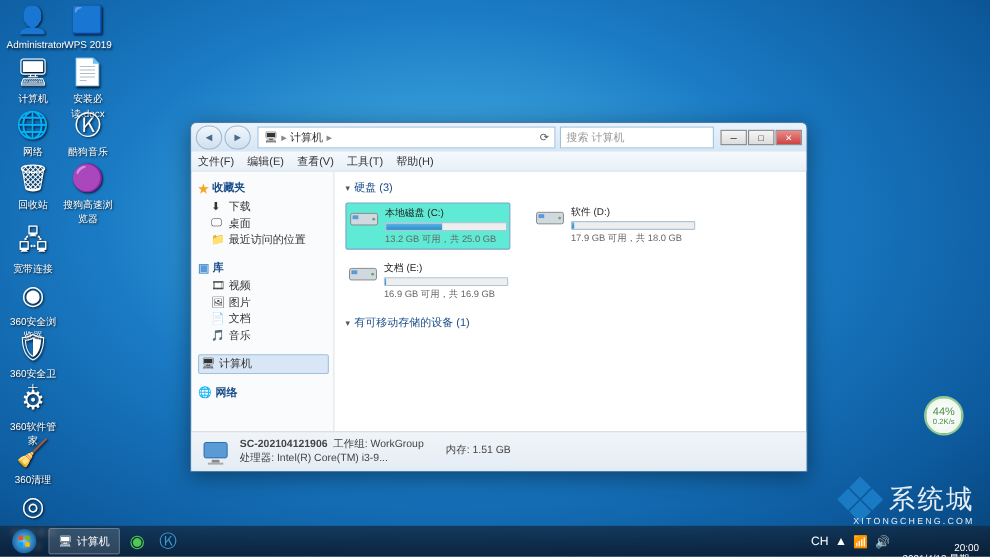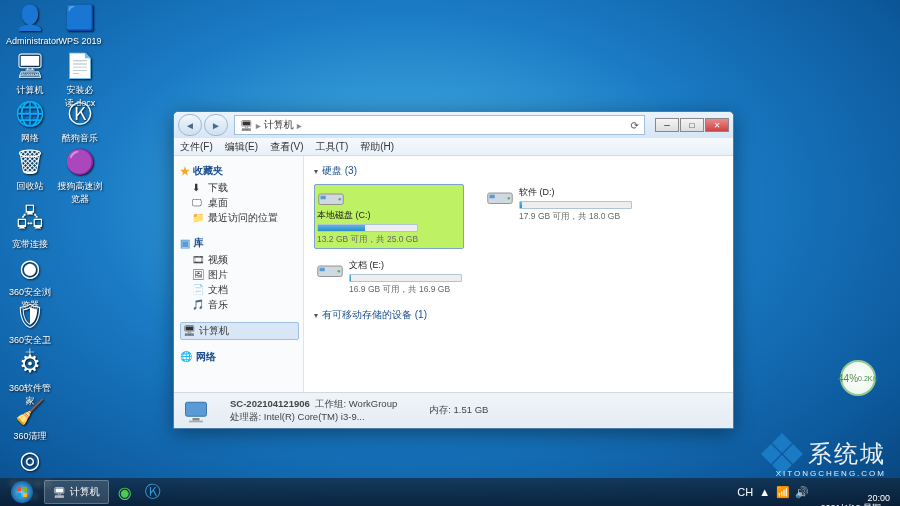--- a/index.html
+++ b/index.html
@@ -33,46 +33,46 @@
 .sideitem { margin: 1px 0 1px 14px; display: flex; align-items: center; cursor: pointer; }
 .sideitem .ic { width: 12px; height: 12px; margin-right: 4px; display: inline-block; }
 .sidesep { height: 8px; }
 .sideitem.sel { background: #d8e6f5; border: 1px solid #a0c0e0; border-radius: 2px; padding: 1px 2px; margin-left: 2px; }
 
 .content { flex: 1; padding: 6px 10px; font-size: 10px; overflow: hidden; }
 .group-hdr { color: #1a4d8a; font-size: 10px; margin: 2px 0 6px; display: flex; align-items: center; }
 .group-hdr::before { content: "▾"; margin-right: 4px; font-size: 8px; color: #555; }
 .drives { display: flex; flex-wrap: wrap; gap: 8px 20px; margin-bottom: 10px; }
 .drive { width: 150px; display: flex; align-items: flex-start; cursor: pointer; padding: 2px; }
-.drive.sel { border: 1px solid #7da2ce; background: #bef264; border-radius: 2px; flex-direction: column; }
+.drive.sel { border: 1px solid #7da2ce; background: #5eead4; border-radius: 2px; }
 .drive-ico { width: 28px; height: 22px; margin-right: 5px; flex-shrink: 0; }
 .drive-info { flex: 1; font-size: 9px; }
 .drive-name { color: #222; margin-bottom: 2px; }
 .drive-bar { width: 100%; height: 8px; border: 1px solid #b0c4d8; border-radius: 1px; background: #eee; overflow: hidden; margin-bottom: 2px; }
 .drive-fill { height: 100%; background: linear-gradient(#5eb4e6,#2a8cc8); }
 .drive-txt { color: #666; font-size: 8.5px; }
 
-.statusbar { height: 36px; background: linear-gradient(#f0f4f8,#e4ecf4); border-top: 1px solid #d0d8e0; display: flex; align-items: center; padding: 0 8px; font-size: 9.5px; color: #444; gap: 12px; }
+.statusbar { height: 36px; background: linear-gradient(#f0f4f8,#e4ecf4); border-top: 1px solid #d0d8e0; display: flex; align-items: center; padding: 0 8px; font-size: 9.5px; color: #444; }
 .statusbar .pc-ico { width: 28px; height: 28px; margin-right: 8px; }
 .statusbar .col { margin-right: 20px; line-height: 1.3; }
 
 
 .taskbar { position: absolute; bottom: 0; left: 0; right: 0; height: 28px; background: linear-gradient(rgba(20,40,60,0.7), rgba(10,25,45,0.85)); display: flex; align-items: center; padding: 0 4px; backdrop-filter: blur(2px); }
 .start-btn { width: 36px; height: 26px; display: flex; align-items: center; justify-content: center; cursor: pointer; }
 .task-item { height: 24px; padding: 0 8px; background: rgba(255,255,255,0.15); border: 1px solid rgba(255,255,255,0.25); border-radius: 2px; display: flex; align-items: center; color: #fff; font-size: 10px; margin-left: 4px; cursor: pointer; }
 .task-ico { width: 24px; height: 24px; display: flex; align-items: center; justify-content: center; margin-left: 4px; cursor: pointer; }
 .tray { margin-left: auto; display: flex; align-items: center; color: #fff; font-size: 9px; padding-right: 6px; }
 .tray .clock { text-align: right; line-height: 1.1; margin-left: 8px; margin-top: 24px; }
 .tray .ico { margin: 0 3px; font-size: 11px; }
 
 
 .watermark { position: absolute; right: 14px; bottom: 34px; color: rgba(255,255,255,0.9); font-size: 24px; font-weight: 300; letter-spacing: 2px; display: flex; align-items: center; }
 .watermark .diamond { width: 36px; height: 36px; margin-right: 8px; position: relative; }
 .watermark .d { position: absolute; width: 14px; height: 14px; background: #1a7bc4; transform: rotate(45deg); }
-.gadget { position: absolute; right: 24px; top: 360px; width: 36px; height: 36px; border-radius: 50%; background: radial-gradient(#fff,#e8f4e8); border: 2px solid #8fc98f; display: flex; flex-direction: row; align-items: center; justify-content: center; font-size: 10px; color: #4a8a4a; }
+.gadget { position: absolute; right: 24px; top: 360px; width: 36px; height: 36px; border-radius: 50%; background: radial-gradient(#fff,#e8f4e8); border: 2px solid #8fc98f; display: flex; flex-direction: column; align-items: center; justify-content: center; font-size: 10px; color: #4a8a4a; }
 </style>
 </head>
 <body>
 
 <div class="desktop" id="desktop">
     <div class="desktop-icon" style="left: 6px; top: 2px;">
       <div class="ico">
         <span style="font-size:24px">👤</span>
       </div>
       <div>Administrator</div>
@@ -161,20 +161,23 @@
   <div class="titlebar">
     <div class="nav-btn">◄</div>
     <div class="nav-btn">►</div>
     <div class="addr-bar">
       <span>🖥</span>
       <span class="glyph">▸</span>
       <span>计算机</span>
       <span class="glyph">▸</span>
       <span style="margin-left:auto;color:#555">⟳</span>
     </div>
+    <div class="search-bar">
+        <span>搜索 计算机</span>
+      </div>
     <div class="win-btns">
       <div class="win-btn">─</div>
       <div class="win-btn">□</div>
       <div class="win-btn close">✕</div>
     </div>
   </div>
 
   <div class="menubar" id="menubar">
       <span>文件(F)</span>
       <span>编辑(E)</span>

